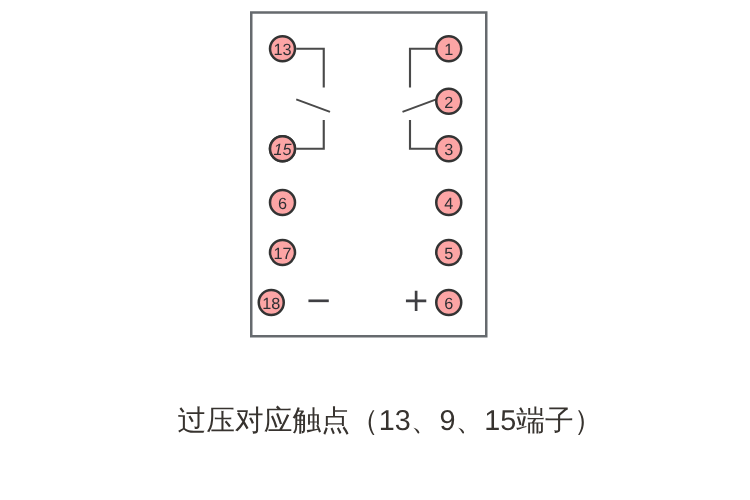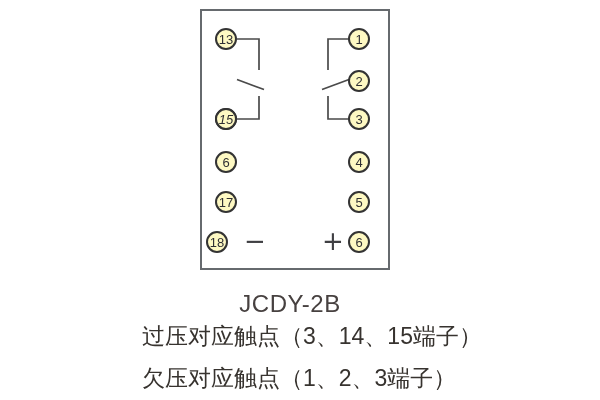--- a/index.html
+++ b/index.html
@@ -9,21 +9,21 @@
   }
   .terminal-box{
     position:absolute;left:200px;top:9px;width:190px;height:261px;
     border:2px solid #666a6e;box-sizing:border-box;background:#ffffff;
   }
   .wires{position:absolute;left:0;top:0;width:600px;height:400px;}
   .term{
     position:absolute;width:22px;height:22px;box-sizing:border-box;
     border:2px solid #333333;border-radius:50%;
     display:flex;align-items:center;justify-content:center;
-    font-size:13px;color:#2f2f33;background:#fef9c3;line-height:1;
+    font-size:13px;color:#2f2f33;background:#fca5a5;line-height:1;
   }
   
   .t13{left:215px;top:28px;}  .t14{left:215px;top:84px;margin-top:24px;}
   .t15{left:215px;top:108px;font-style:italic;} .t16{left:215px;top:151px;}
   .t17{left:215px;top:191px;text-align:right;} .t18{left:206px;top:231px;}
   
   .t1{left:348px;top:28px;}  .t2{left:348px;top:70px;}
   .t3{left:348px;top:108px;} .t4{left:348px;top:151px;}
   .t5{left:348px;top:191px;} .t6{left:348px;top:231px;}
   .polarity{
@@ -70,17 +70,15 @@
   <div class="term t1">1</div>
   <div class="term t2">2</div>
   <div class="term t3">3</div>
   <div class="term t4">4</div>
   <div class="term t5">5</div>
   <div class="term t6">6</div>
 
   <span class="polarity minus">−</span>
   <span class="polarity plus">+</span>
 
-  <div class="model-title">JCDY-2B</div>
-  <div class="caption cap-over">过压对应触点（3、14、15端子）</div>
-  <div class="caption cap-under">欠压对应触点（1、2、3端子）</div>
+  <div class="caption cap-over">过压对应触点（13、9、15端子）</div>
 
 </div>
 
 </body></html>

